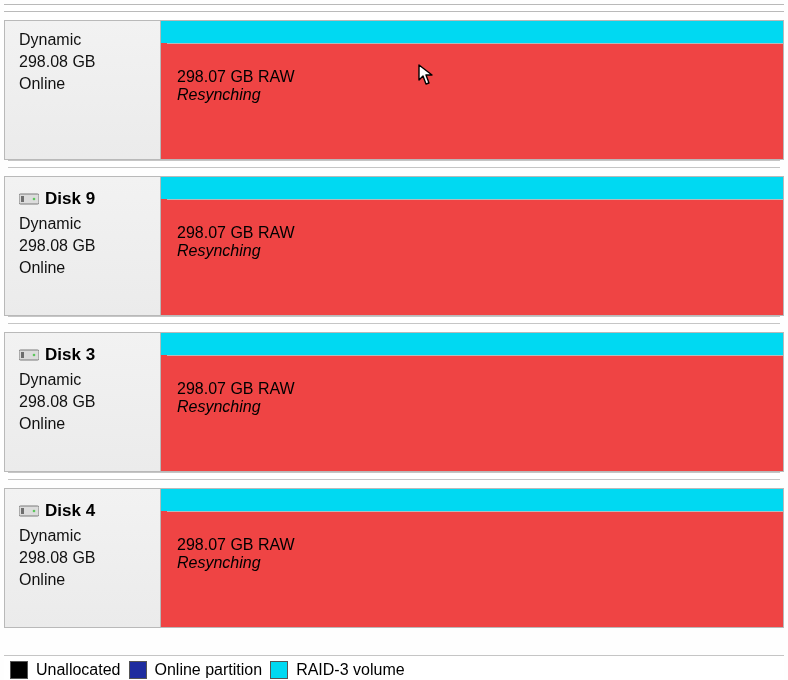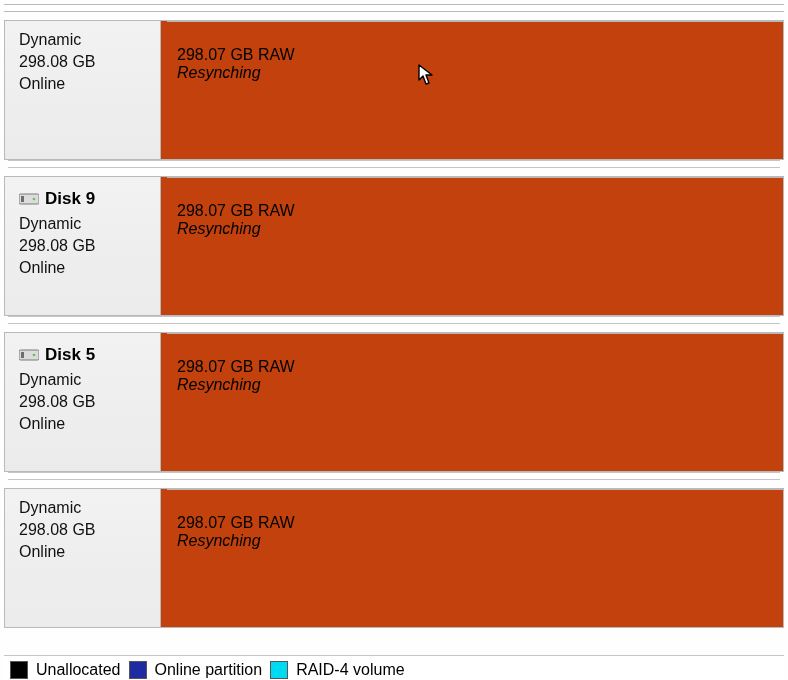--- a/index.html
+++ b/index.html
@@ -58,21 +58,22 @@
     font-size:17px;
   }
   .disk-meta{
     font-size:16px;
     line-height:22px;
     color:#111;
   }
   .right-pane{
     flex:1;
     display:flex;
-    background:#c2410c;
+    flex-direction:column;
+    background:#ef4444;
   }
   .vol-top{
     height:22px;
     box-sizing:border-box;
   }
   .vol-body{
     flex:1;
     border-top:1px solid #b9b9b9;
     margin:0 0 0 6px;
     padding:24px 0 0 10px;
@@ -167,58 +168,66 @@
       </div>
       <div class="groove"></div>
       <div class="disk-row">
     <div class="left-pane">
       <div class="disk-head">
         <svg class="disk-icon" width="20" height="14">
           <rect x="0" y="2" width="20" height="10" rx="1.5" fill="#dcdcdc" stroke="#7a7a7a"></rect>
           <rect x="2" y="4" width="3" height="6" fill="#6e6e6e"></rect>
           <circle cx="15" cy="7" r="1.3" fill="#5cc65c"></circle>
         </svg>
-        <span class="disk-name">Disk 5</span>
+        <span class="disk-name">Disk 3</span>
       </div>
       <div class="disk-meta">Dynamic</div>
       <div class="disk-meta">298.08 GB</div>
       <div class="disk-meta">Online</div>
     </div>
     <div class="right-pane">
       <div class="vol-top" style="background:#00d9f2"></div>
       <div class="vol-body">
         <div class="vol-size">298.07 GB RAW</div>
         <div class="vol-status">Resynching</div>
       </div>
     </div>
       </div>
       <div class="groove"></div>
       <div class="disk-row">
     <div class="left-pane">
+      <div class="disk-head">
+        <svg class="disk-icon" width="20" height="14">
+          <rect x="0" y="2" width="20" height="10" rx="1.5" fill="#dcdcdc" stroke="#7a7a7a"></rect>
+          <rect x="2" y="4" width="3" height="6" fill="#6e6e6e"></rect>
+          <circle cx="15" cy="7" r="1.3" fill="#5cc65c"></circle>
+        </svg>
+        <span class="disk-name">Disk 4</span>
+      </div>
       <div class="disk-meta">Dynamic</div>
       <div class="disk-meta">298.08 GB</div>
       <div class="disk-meta">Online</div>
     </div>
     <div class="right-pane">
       <div class="vol-top" style="background:#00d9f2"></div>
       <div class="vol-body">
         <div class="vol-size">298.07 GB RAW</div>
         <div class="vol-status">Resynching</div>
       </div>
     </div>
       </div>
     </div>
 
   <div class="legend">
     <span class="swatch" style="background:#000000"></span>
     <span>Unallocated</span>
     <span class="swatch" style="background:#1e2c9f"></span>
     <span>Online partition</span>
     <span class="swatch" style="background:#00d9f2"></span>
-    <span>RAID-4 volume</span>
+    <span>RAID-3 volume</span>
   </div>
 
   <div class="cursor">
     <svg width="18" height="22" viewBox="0 0 18 22">
       <path d="M1 1 L1 16 L5 12 L8 20 L11 19 L8 11 L14 11 Z" fill="#fff" stroke="#000" stroke-width="1.4" stroke-linejoin="round"></path>
     </svg>
   </div>
 </div>
 
 </body></html>

